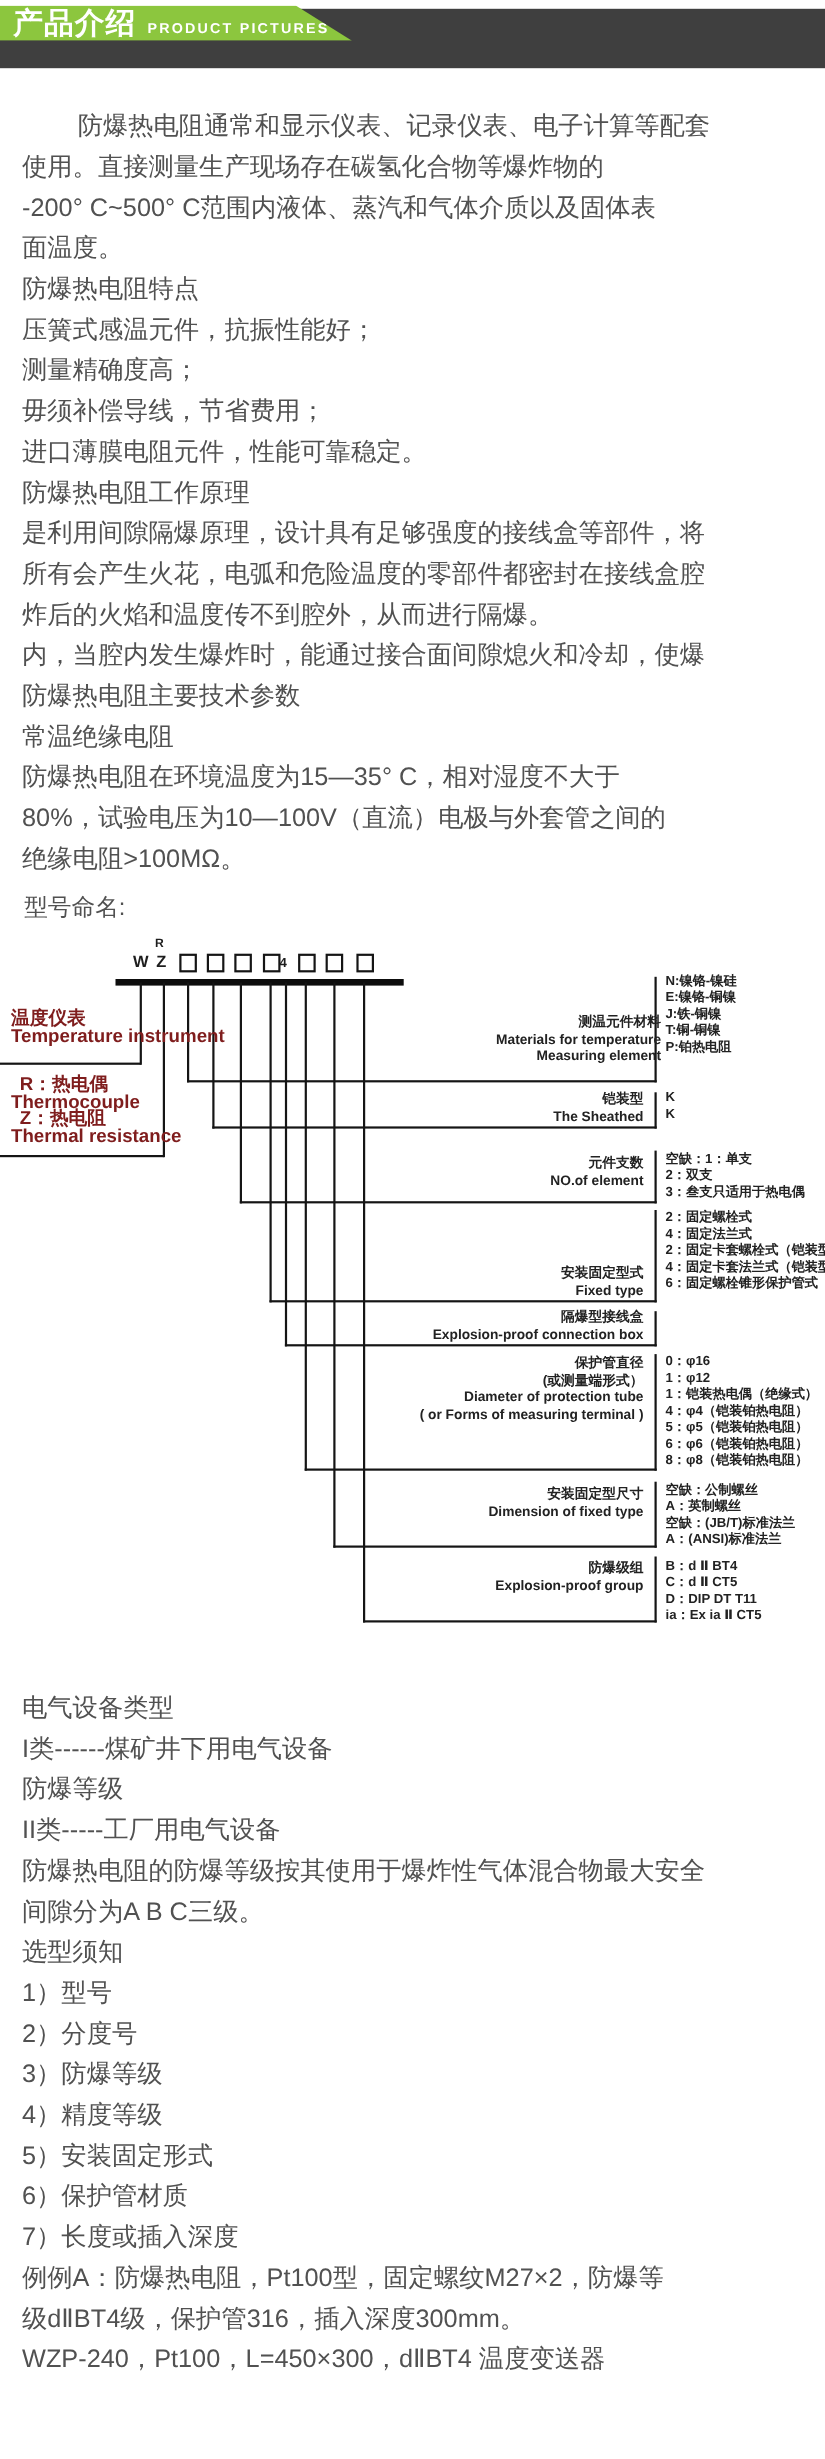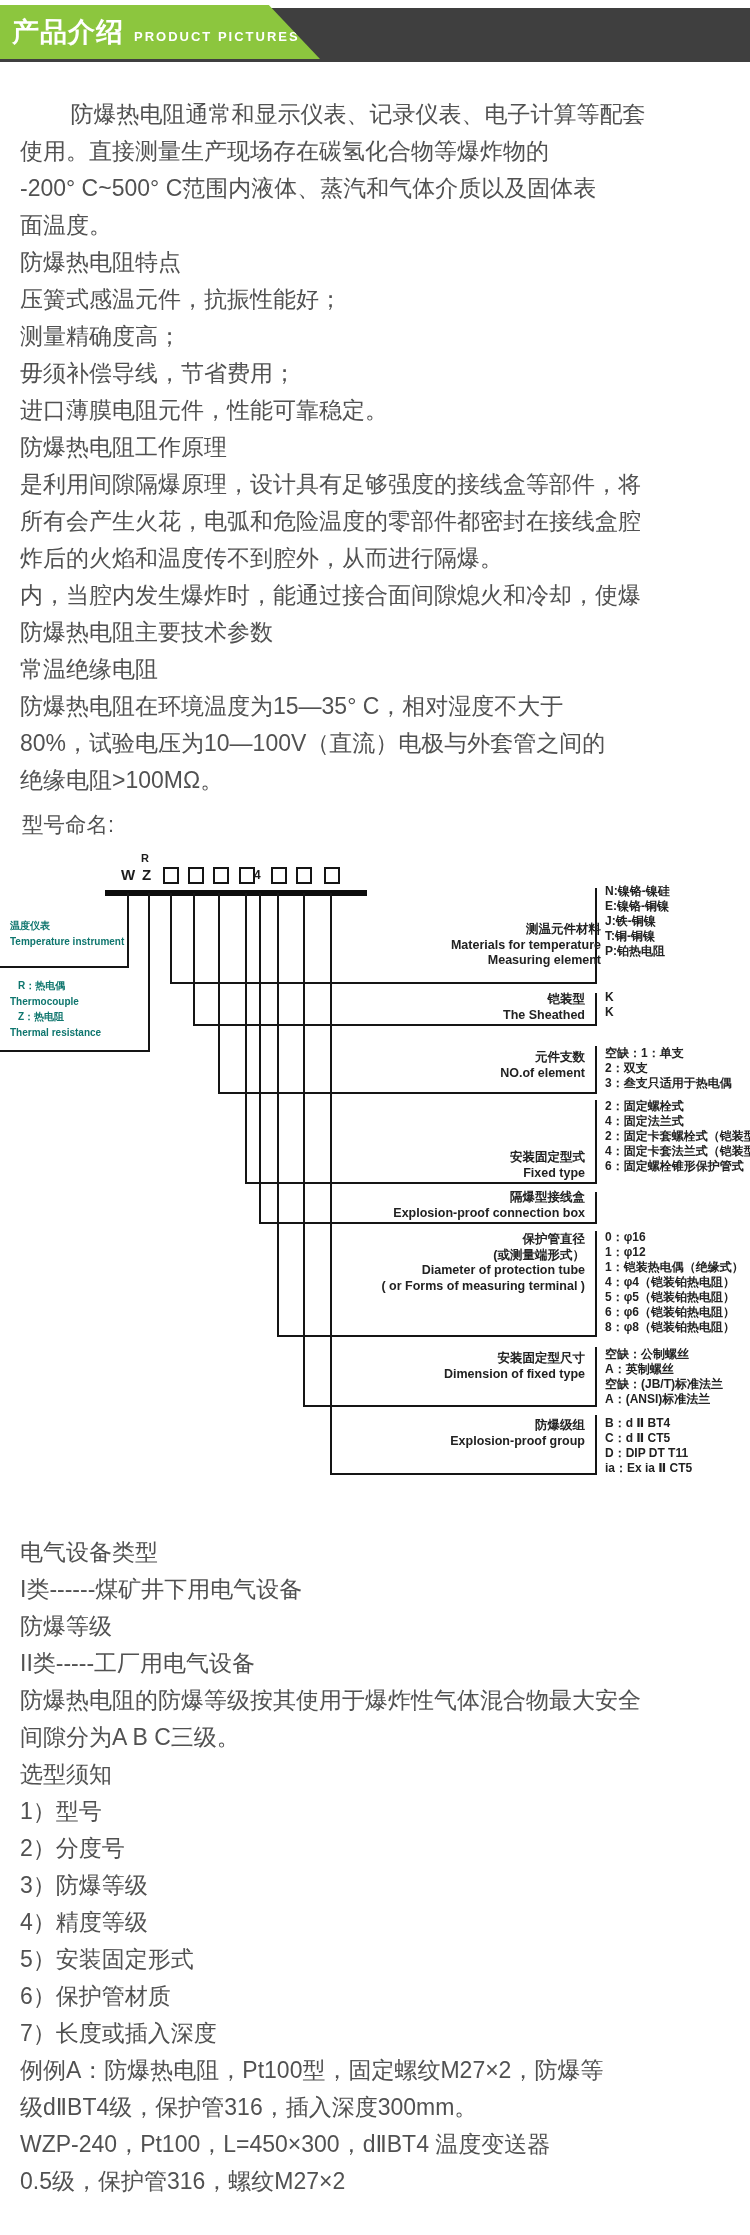--- a/index.html
+++ b/index.html
@@ -1,41 +1,41 @@
 <!DOCTYPE html>
 <html><head>
 <meta charset="utf-8">
 <style>
   html,body{margin:0;padding:0;background:#fff;}
   .page{position:relative;width:750px;height:2235px;background:#ffffff;overflow:hidden;
         font-family:"Liberation Sans","DejaVu Sans",sans-serif;}
 
   
   .hdr-bar{position:absolute;left:0;top:8px;width:750px;height:54px;background:#3f3f3f;}
-  .hdr-tab{position:absolute;left:0;top:5px;width:320px;height:54px;background:#8cc63e;
+  .hdr-tab{position:absolute;left:0;top:5px;width:320px;height:32px;background:#8cc63e;
            clip-path:polygon(0 0,84% 0,100% 100%,0 100%);
            display:flex;align-items:center;padding-left:12px;box-sizing:border-box;}
   .hdr-cn{color:#fff;font-size:27px;font-weight:bold;letter-spacing:1px;}
   .hdr-en{color:#fff;font-size:13px;font-weight:bold;letter-spacing:2px;margin:8px 0 0 10px;}
 
   
   .txt{position:absolute;left:20px;width:715px;color:#515151;font-size:23px;line-height:37px;}
   .intro{top:96px;}
   .specs{top:1534px;}
   .txt .ln{white-space:nowrap;}
   .txt .indent{text-indent:2.2em;}
   .model-label{position:absolute;left:22px;top:810px;color:#515151;font-size:21.5px;}
 
   
   .dg-letter{position:absolute;color:#1d1d1d;font-weight:bold;}
   .dg-box{position:absolute;top:867px;width:12px;height:13px;border:2px solid #151515;background:#fff;}
   .dg-bar{position:absolute;left:105px;top:890px;width:262px;height:6px;background:#0d0d0d;}
   .dg-v{position:absolute;width:2px;background:#151515;}
   .dg-h{position:absolute;height:2px;background:#151515;}
-  .dg-label-l{position:absolute;color:#0f766e;font-size:10px;line-height:15.5px;font-weight:600;white-space:nowrap;}
+  .dg-label-l{position:absolute;color:#7f1d1d;font-size:17px;line-height:15.5px;font-weight:600;white-space:nowrap;}
   .dg-label-r{position:absolute;left:260px;width:325px;text-align:right;color:#222;
               font-size:12.5px;line-height:15.5px;font-weight:600;white-space:nowrap;}
   .dg-vals{position:absolute;left:605px;color:#222;font-size:12px;line-height:15px;
            font-weight:600;white-space:nowrap;}
 </style>
 </head>
 <body>
 
 <div class="page">
 
@@ -222,16 +222,15 @@
     <div class="ln">1）型号</div>
     <div class="ln">2）分度号</div>
     <div class="ln">3）防爆等级</div>
     <div class="ln">4）精度等级</div>
     <div class="ln">5）安装固定形式</div>
     <div class="ln">6）保护管材质</div>
     <div class="ln">7）长度或插入深度</div>
     <div class="ln">例例A：防爆热电阻，Pt100型，固定螺纹M27×2，防爆等</div>
     <div class="ln">级dⅡBT4级，保护管316，插入深度300mm。</div>
     <div class="ln">WZP-240，Pt100，L=450×300，dⅡBT4 温度变送器</div>
-    <div class="ln">0.5级，保护管316，螺纹M27×2</div>
   </div>
 
 </div>
 
 </body></html>

